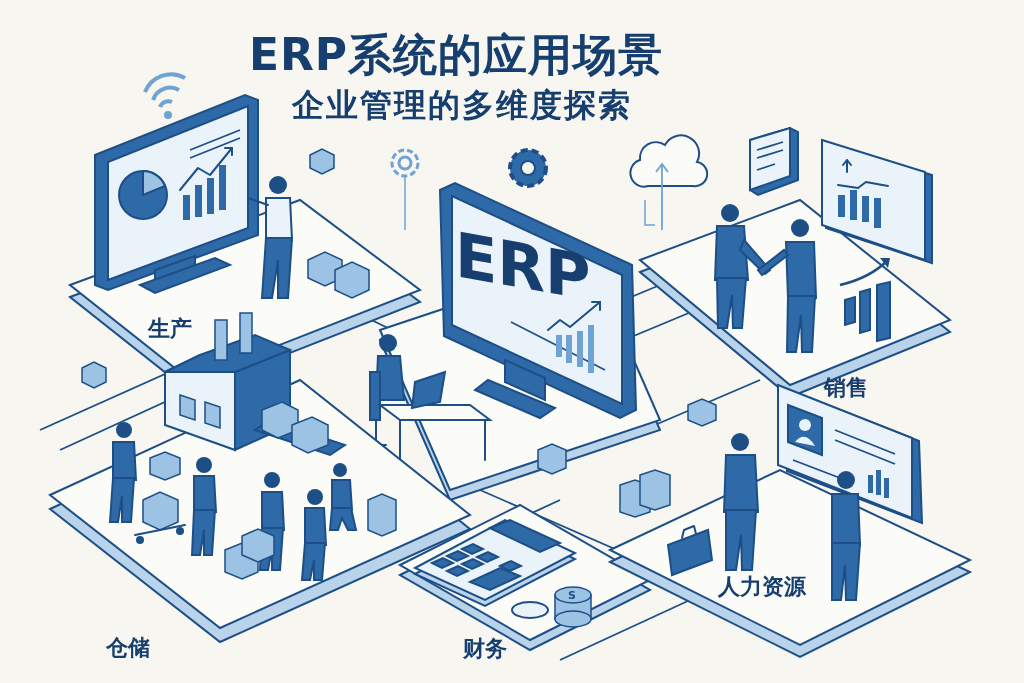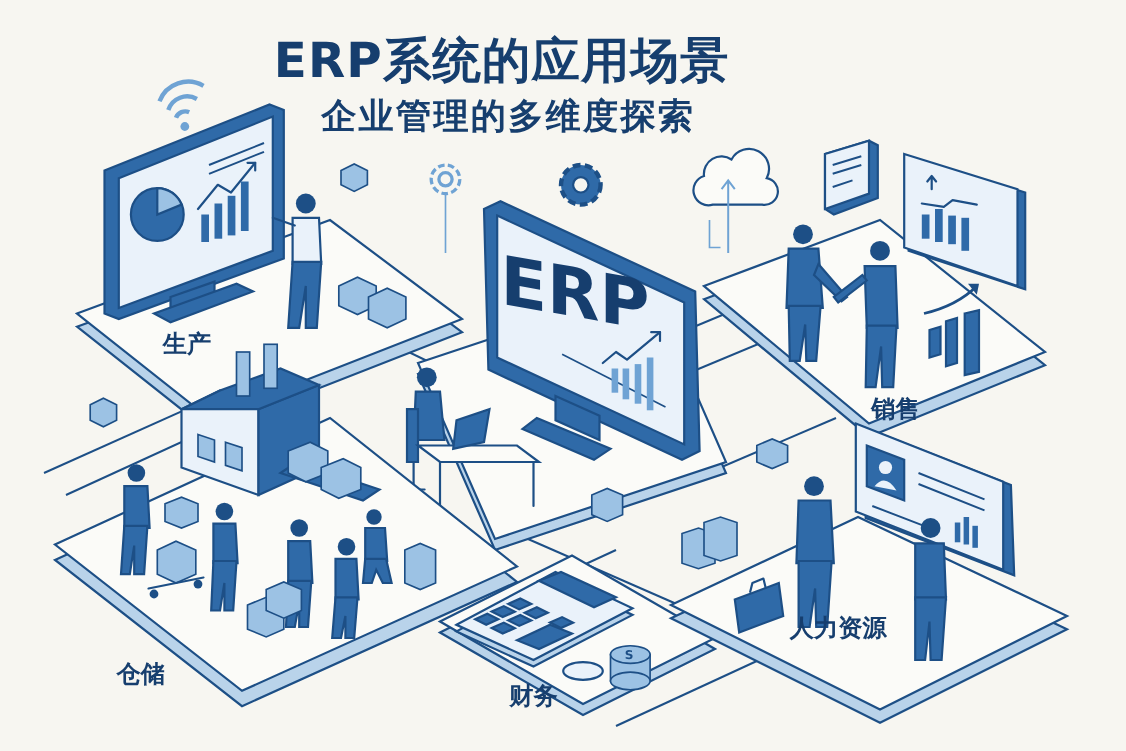--- a/index.html
+++ b/index.html
@@ -1,21 +1,21 @@
 <!DOCTYPE html>
 <html><head>
 <meta charset="utf-8">
 <style>
   html,body{margin:0;padding:0;}
   body{width:1024px;height:683px;background:#f7f6f1;overflow:hidden;position:relative;font-family:"DejaVu Sans","Liberation Sans",sans-serif;}
   #scene{position:absolute;left:0;top:0;width:1024px;height:683px;}
   .title{position:absolute;left:0;width:912px;text-align:center;color:#163e6e;font-weight:bold;}
   .t1{top:26px;font-size:44px;letter-spacing:1px;}
   .t2{top:84px;font-size:32px;letter-spacing:2px;left:6px;}
-  .label{position:absolute;color:#163e6e;font-weight:bold;font-size:22px;}
+  .label{position:absolute;color:#163e6e;font-weight:bold;font-size:22px;margin-top:16px;}
   .erp-text{position:absolute;left:455px;top:230px;font-size:62px;font-weight:bold;color:#163e6e;transform:skewY(10deg);font-family:"DejaVu Sans",sans-serif;}
 </style>
 </head>
 <body>
 
 <svg id="scene" viewBox="0 0 1024 683" xmlns="http://www.w3.org/2000/svg">
   <defs>
     <style>
       .ol{stroke:#1d4f86;stroke-width:2;fill:none;stroke-linejoin:round;stroke-linecap:round;}
       .pf{fill:#fbfbf8;stroke:#1d4f86;stroke-width:2;}
@@ -290,16 +290,16 @@
     <path class="mid" d="M668 545 L708 530 L712 560 L672 575 Z"></path>
     <path class="ol" d="M682 538 L684 530 L694 526 L696 534"></path>
   </g>
 </svg>
 
 <div class="title t1">ERP系统的应用场景</div>
 <div class="title t2">企业管理的多维度探索</div>
 <div class="erp-text">ERP</div>
 
 <div class="label" style="left:148px;top:298px;">生产</div>
-<div class="label" style="left:792px;top:357px;">销售</div>
-<div class="label" style="left:106px;top:598px;">仓储</div>
+<div class="label" style="left:824px;top:357px;">销售</div>
+<div class="label" style="left:106px;top:617px;">仓储</div>
 <div class="label" style="left:463px;top:618px;font-family:Liberation Mono, monospace;">财务</div>
 <div class="label" style="left:718px;top:556px;">人力资源</div>
 
 </body></html>

